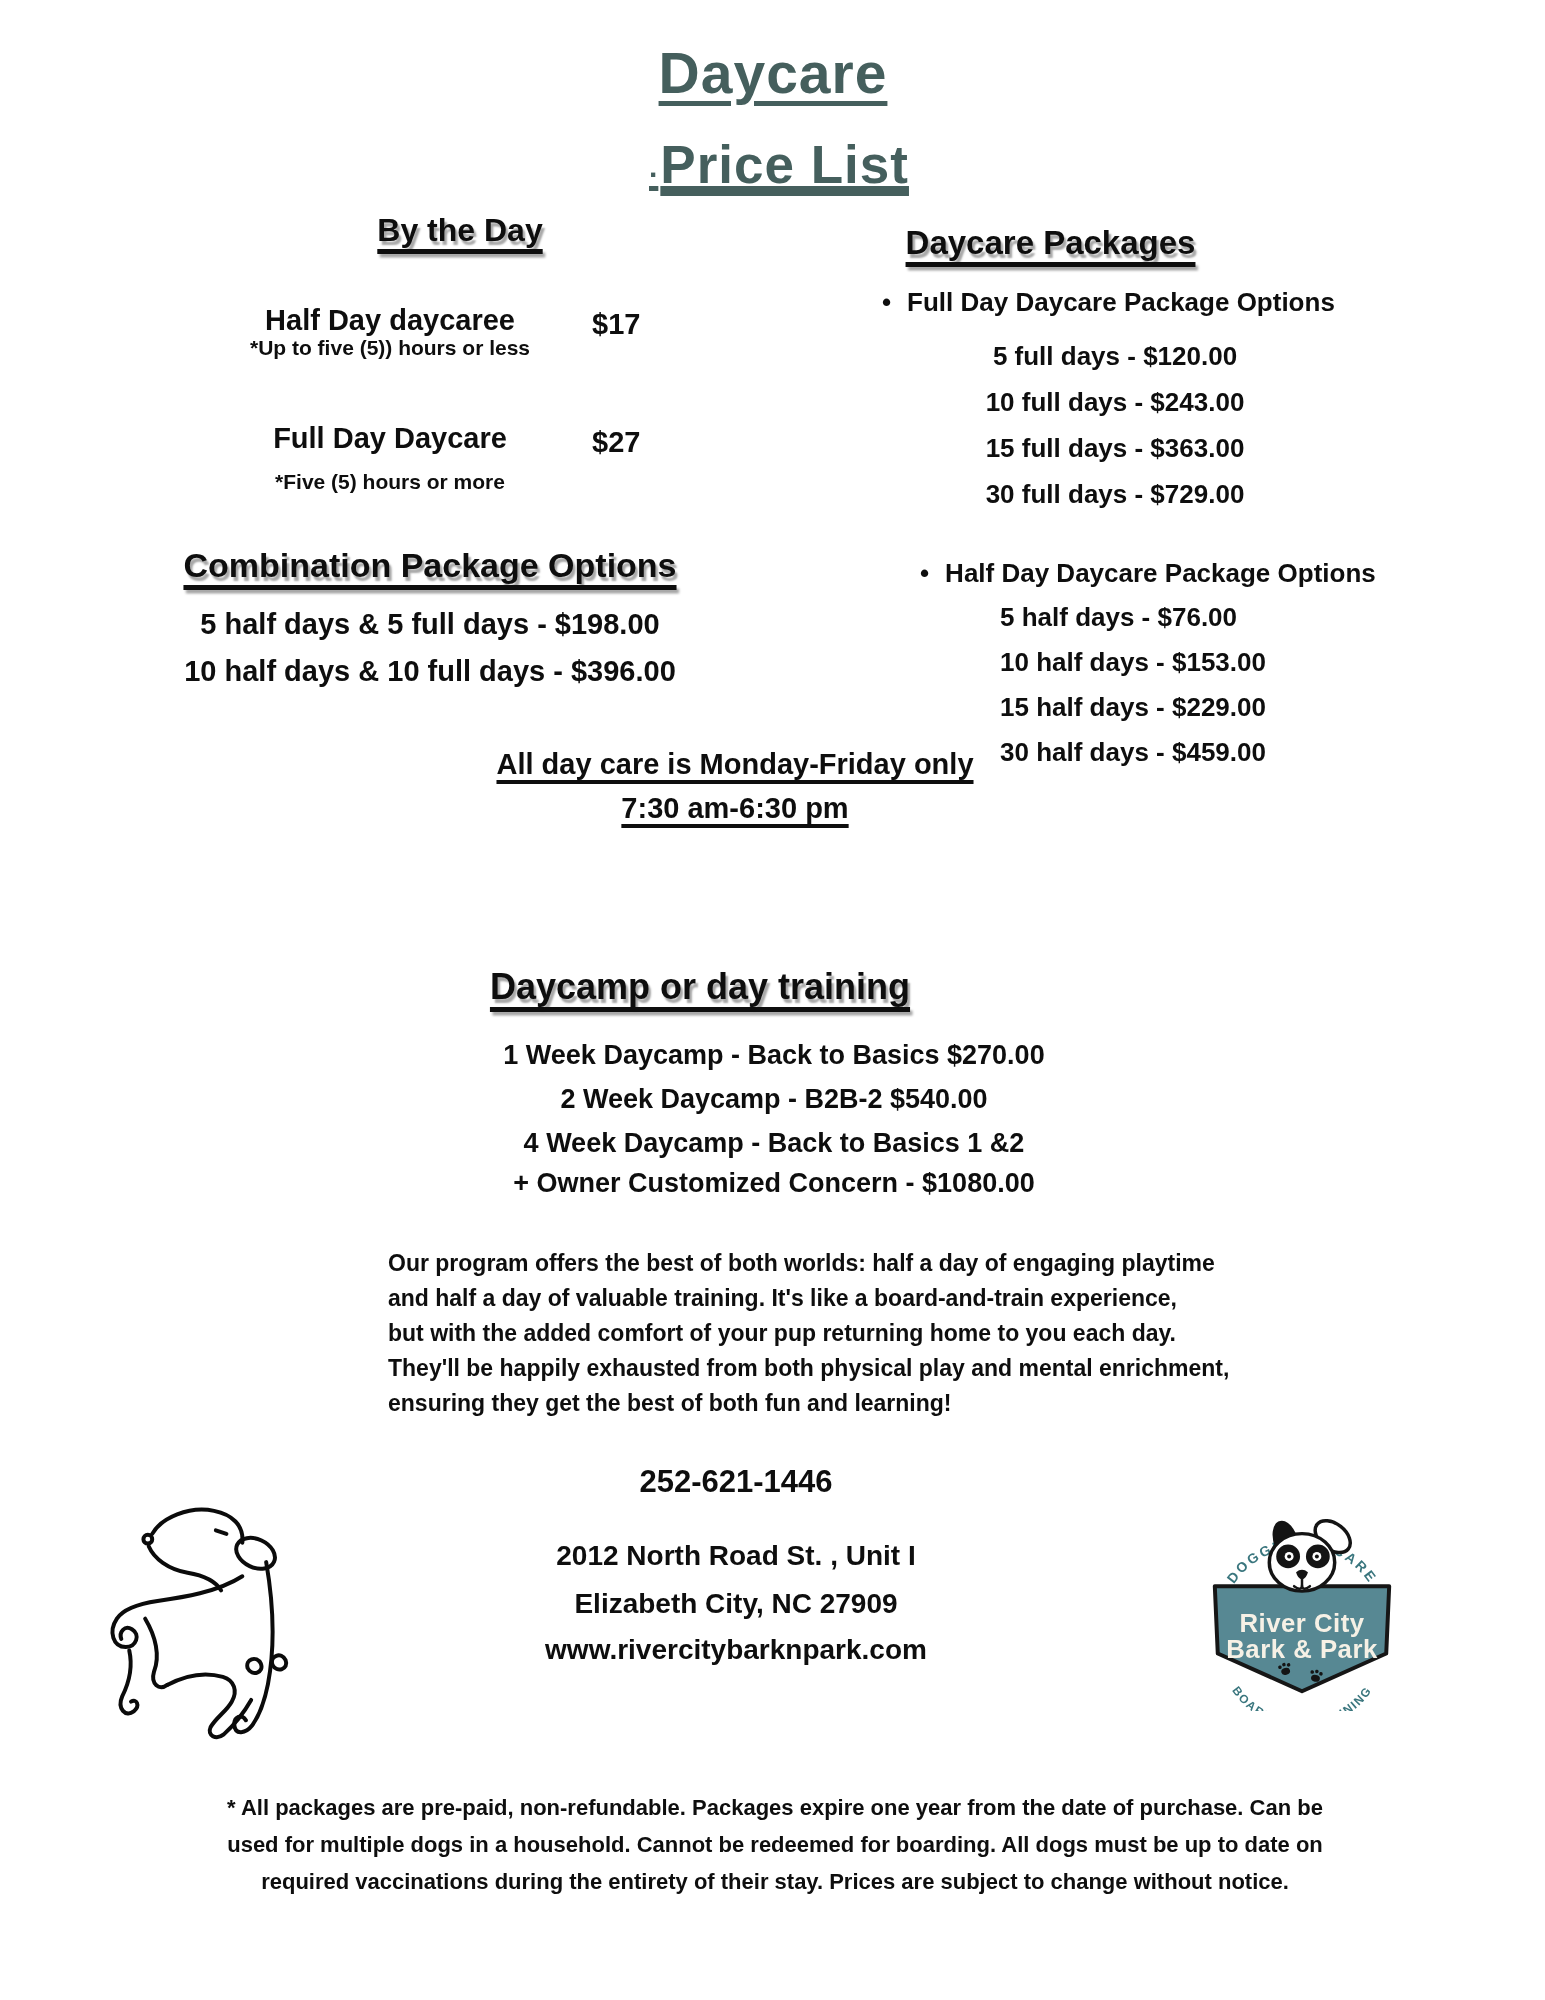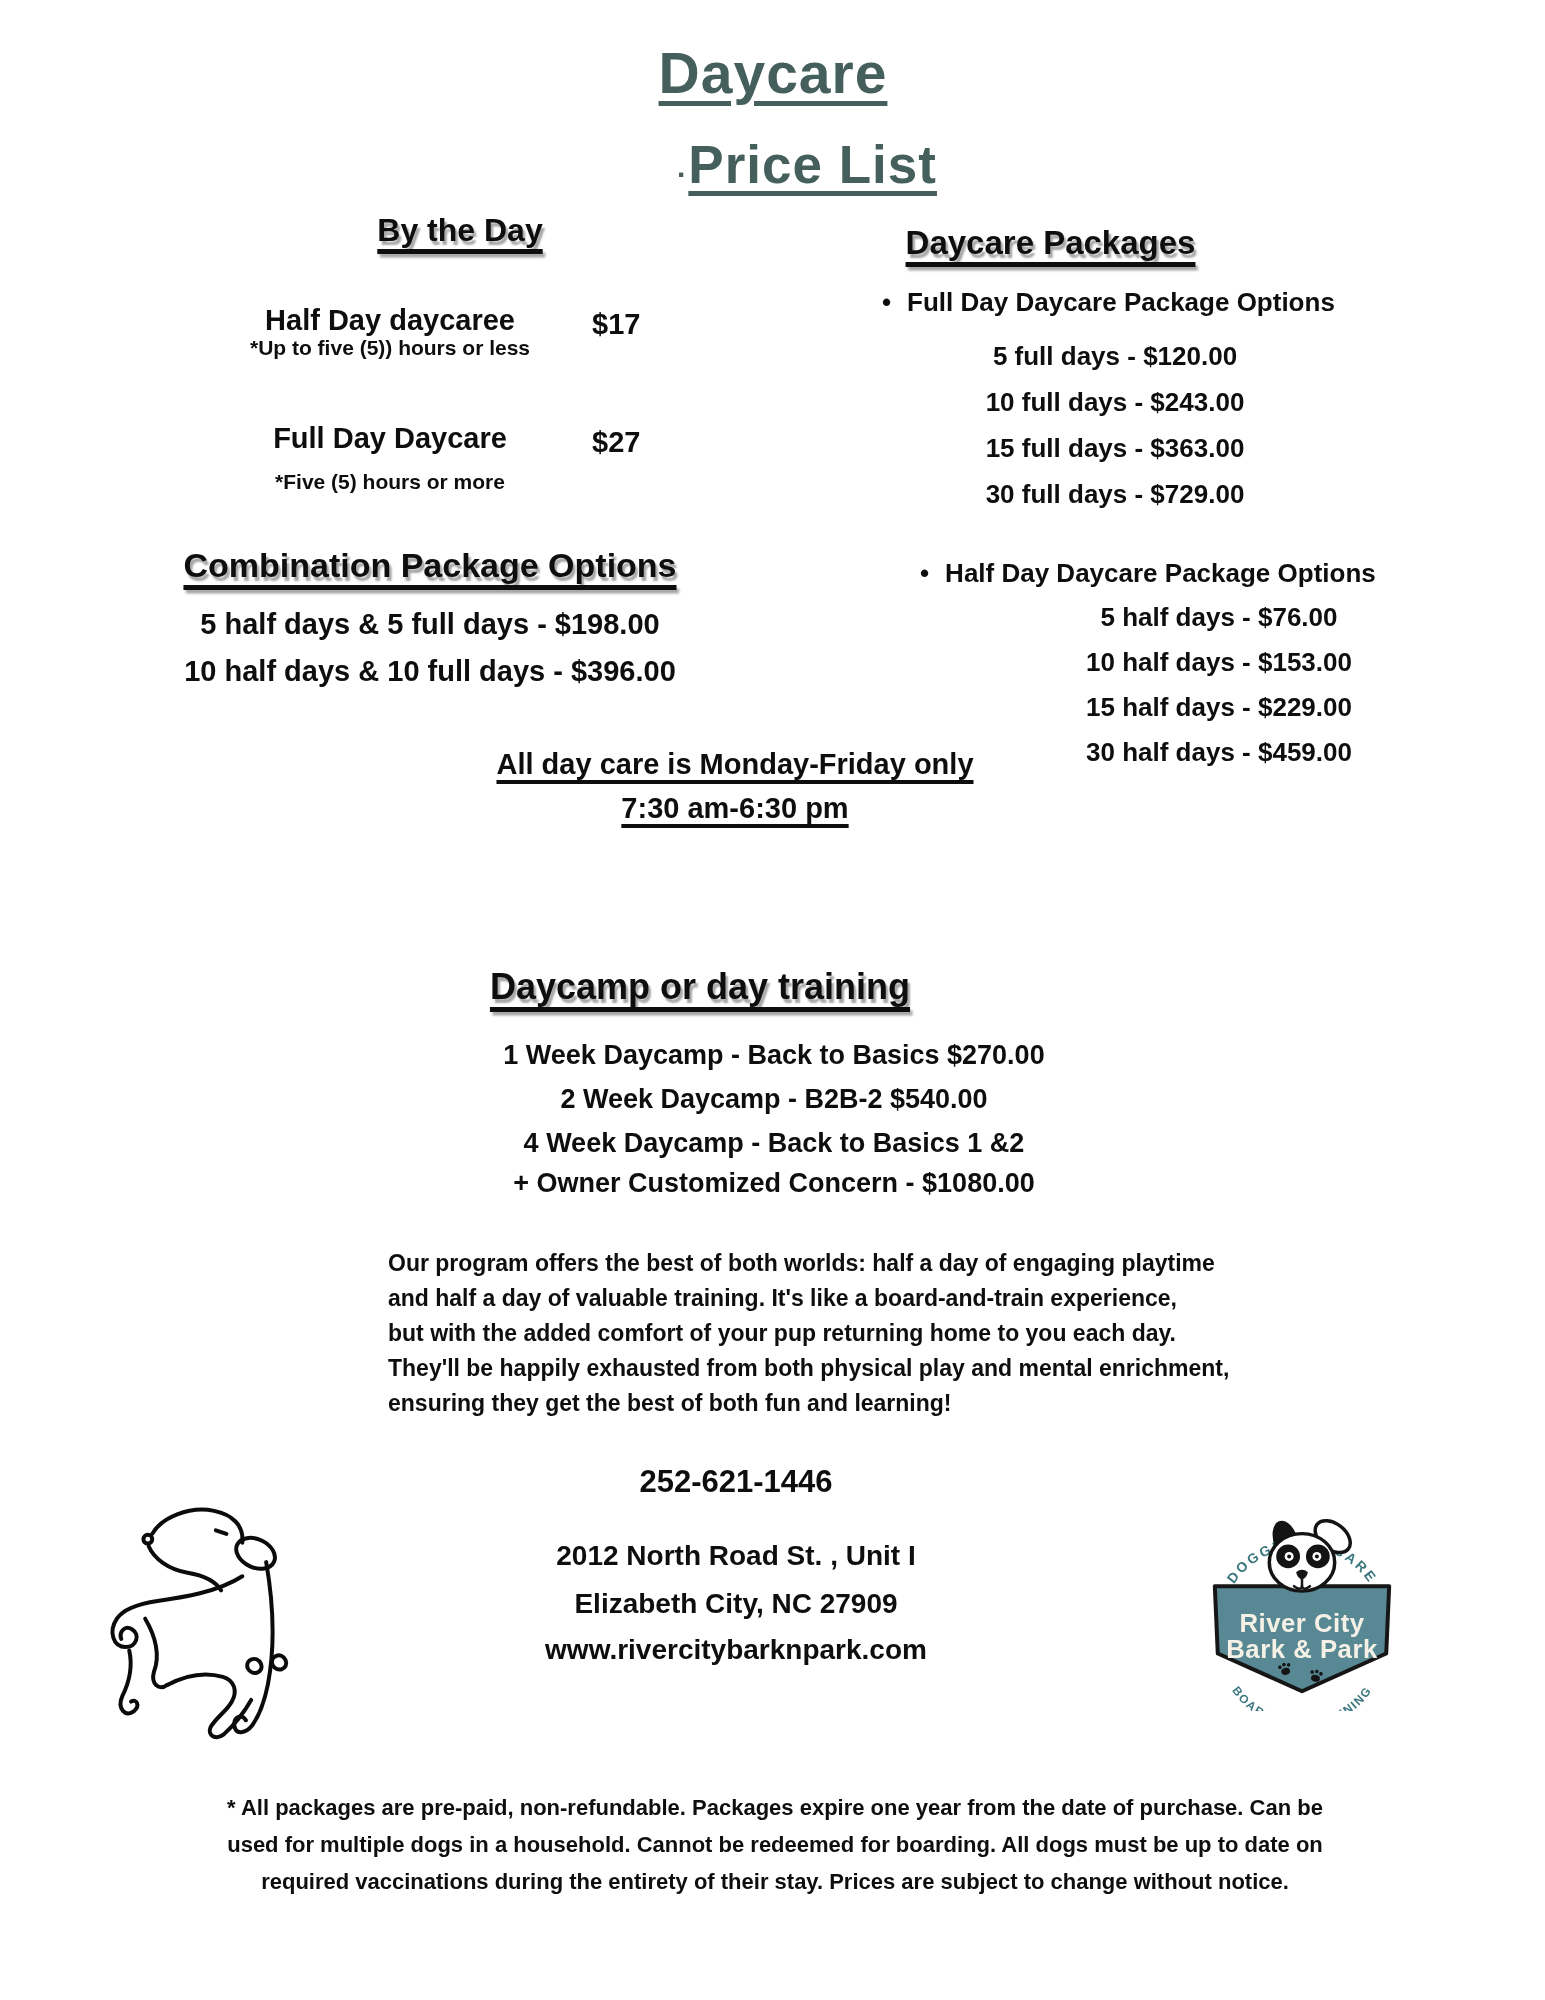--- a/index.html
+++ b/index.html
@@ -4,27 +4,27 @@
 <style>
   html,body{margin:0;padding:0;background:#888;}
   .page{
     position:relative;width:1545px;height:2000px;background:#ffffff;
     font-family:"Liberation Sans","DejaVu Sans",sans-serif;
     color:#0e0e0e;overflow:hidden;margin:0 auto;
   }
   .abs{position:absolute;}
   .b{font-weight:700;}
   .ctr{text-align:center;}
-  .rgt{text-align:center;}
+  .rgt{text-align:left;}
   .shadowed{text-shadow:2.5px 3.5px 2px rgba(0,0,0,.35);}
   .ul{text-decoration:underline;text-decoration-thickness:5px;text-underline-offset:8px;}
   .ul-thin{text-decoration:underline;text-decoration-thickness:4px;text-underline-offset:6px;}
   .teal{color:#455f5d;}
   .title1{left:573px;top:40px;width:400px;font-size:57px;letter-spacing:1px;}
-  .title2{left:607px;top:134px;width:400px;font-size:53px;letter-spacing:1px;}
+  .title2{left:579px;top:134px;width:400px;font-size:53px;letter-spacing:1px;text-decoration:underline;}
   .tdot{font-size:30px;vertical-align:6px;margin-right:2px;}
   .h-bytheday{left:310px;top:212px;width:300px;font-size:32px;}
   .halfday-name{left:225px;top:304px;width:330px;font-size:29px;}
   .price17{left:592px;top:308px;font-size:29px;}
   .halfday-note{left:225px;top:336px;width:330px;font-size:21px;}
   .fullday-name{left:225px;top:422px;width:330px;font-size:29px;}
   .price27{left:592px;top:426px;font-size:29px;}
   .fullday-note{left:225px;top:470px;width:330px;font-size:21px;}
   .h-combo{left:130px;top:546px;width:600px;font-size:34px;}
   .combo1{left:130px;top:608px;width:600px;font-size:29px;}

